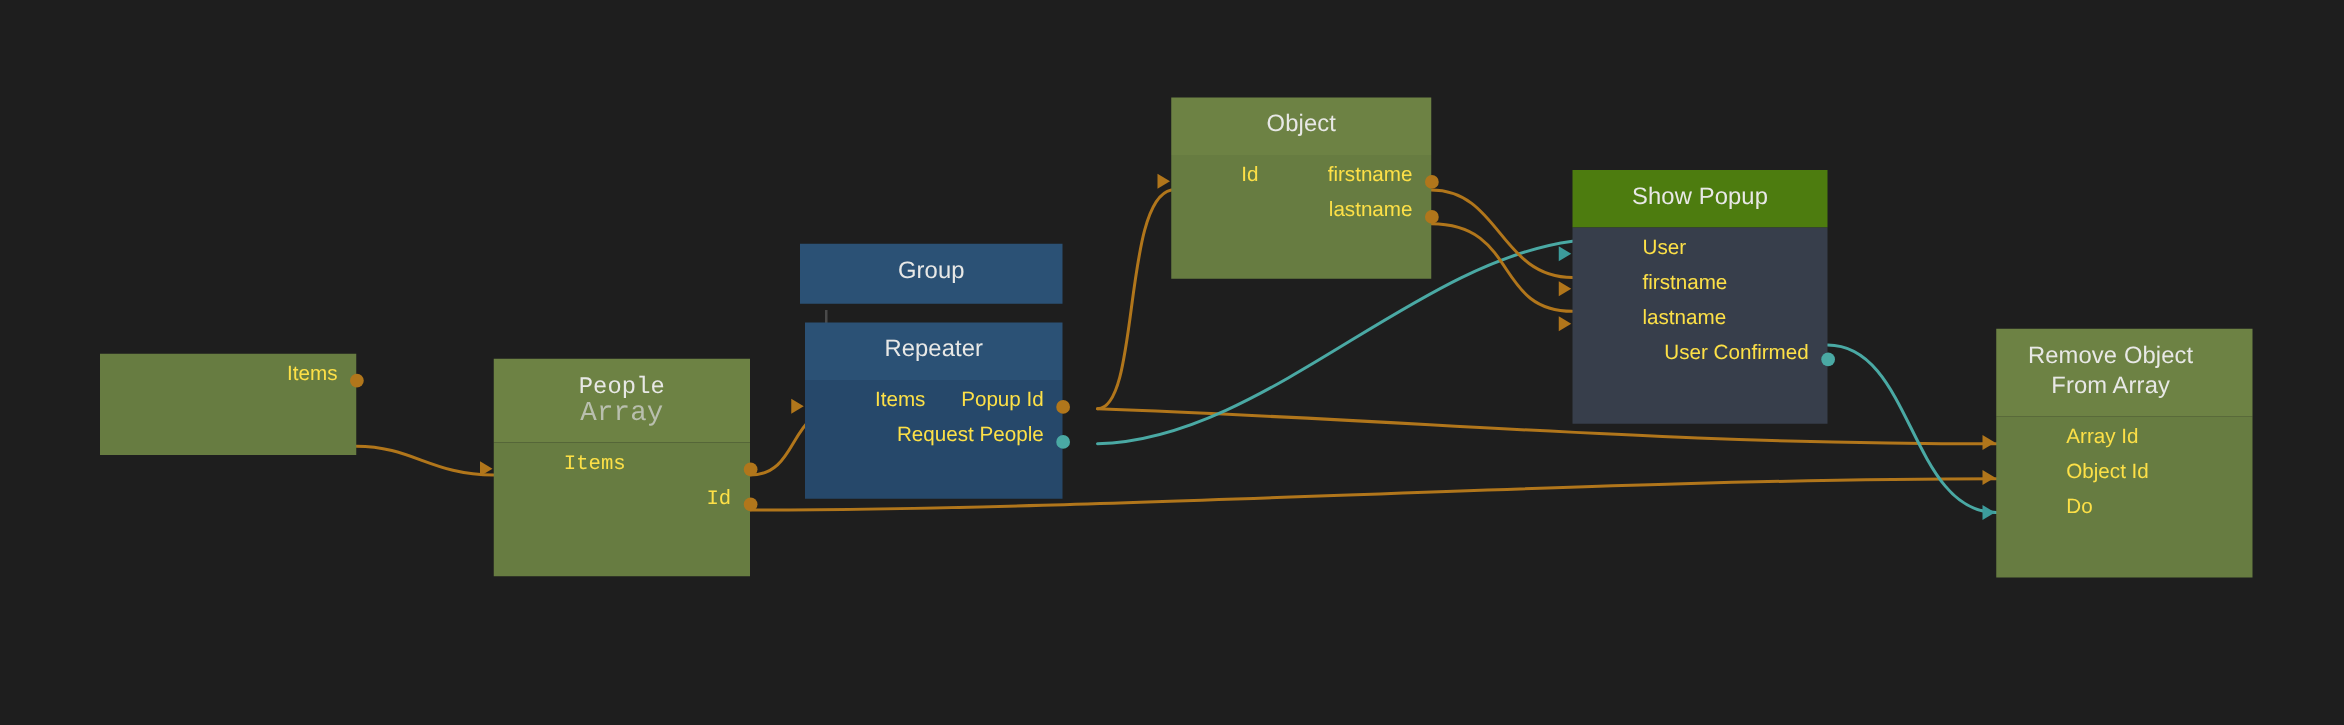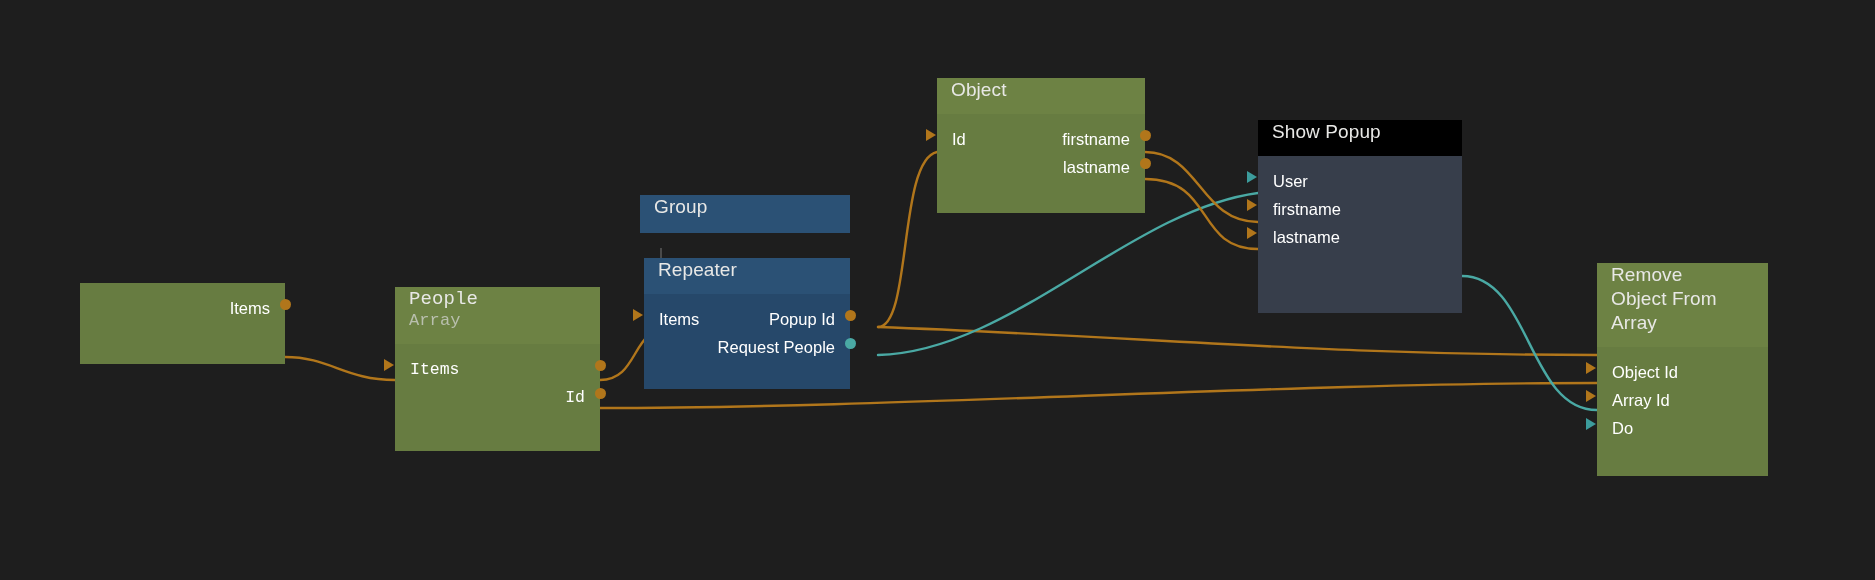--- a/index.html
+++ b/index.html
@@ -26,60 +26,62 @@
     top: 0;
     width: 1875px;
     height: 580px;
     pointer-events: none;
   }
   .node {
     position: absolute;
     box-sizing: border-box;
   }
   .node-header {
-    padding: 0 14px 12px 14px;
+    padding: 10px 14px 12px 14px;
     color: #e8e8e6;
     font-size: 19px;
     line-height: 24px;
     letter-spacing: 0.1px;
+    text-align: center;
   }
   .node-subtitle {
     display: block;
     color: #b9bfae;
-    font-size: 17px;
+    font-size: 22px;
     line-height: 22px;
     margin-top: -1px;
   }
   .node-body {
     position: relative;
     padding: 7px 0 12px 0;
   }
   .port-row {
     position: relative;
     height: 28px;
     display: flex;
-    align-items: flex-end;
+    align-items: flex-start;
     font-size: 16.5px;
-    color: #ffffff;
+    color: #fde047;
+    padding-left: 41px;
   }
   .port-label-in {
     padding-left: 15px;
   }
   .port-label-out {
     margin-left: auto;
     padding-right: 15px;
   }
   
   .green .node-header { background: #6d8244; }
   .green .node-body   { background: #677c41; }
   
   .blue .node-header  { background: #2b5175; }
   .blue .node-body    { background: #26486a; }
   
-  .dark .node-header  { background: #000000; }
+  .dark .node-header  { background: #4d7c0f; margin-top: 16px; }
   .dark .node-body    { background: #373e4b; }
 
   
   .plug {
     position: absolute;
     width: 0; height: 0;
   }
   .plug.dot {
     width: 11px;
     height: 11px;
@@ -205,32 +207,36 @@
         <span class="plug arrow teal" style="left:0px; top:14px;"></span>
       </div>
       <div class="port-row">
         <span class="port-label-in">firstname</span>
         <span class="plug arrow" style="left:0px; top:14px;"></span>
       </div>
       <div class="port-row">
         <span class="port-label-in">lastname</span>
         <span class="plug arrow" style="left:0px; top:14px;"></span>
       </div>
-    </div>
-  </div>
-
-  <div class="node green" style="left:1597px; top:263px; width:171px;">
+      <div class="port-row">
+        <span class="port-label-out">User Confirmed</span>
+        <span class="plug dot teal" style="left:204px; top:14px;"></span>
+      </div>
+    </div>
+  </div>
+
+  <div class="node green" style="left:1597px; top:263px; width:205px;">
     <div class="node-header" style="padding-right:36px;">Remove Object From Array</div>
     <div class="node-body" style="height:110px;">
       <div class="port-row">
+        <span class="port-label-in">Array Id</span>
+        <span class="plug arrow" style="left:0px; top:14px;"></span>
+      </div>
+      <div class="port-row">
         <span class="port-label-in">Object Id</span>
-        <span class="plug arrow" style="left:0px; top:14px;"></span>
-      </div>
-      <div class="port-row">
-        <span class="port-label-in">Array Id</span>
         <span class="plug arrow" style="left:0px; top:14px;"></span>
       </div>
       <div class="port-row">
         <span class="port-label-in">Do</span>
         <span class="plug arrow teal" style="left:0px; top:14px;"></span>
       </div>
     </div>
   </div>
 
 </div>

